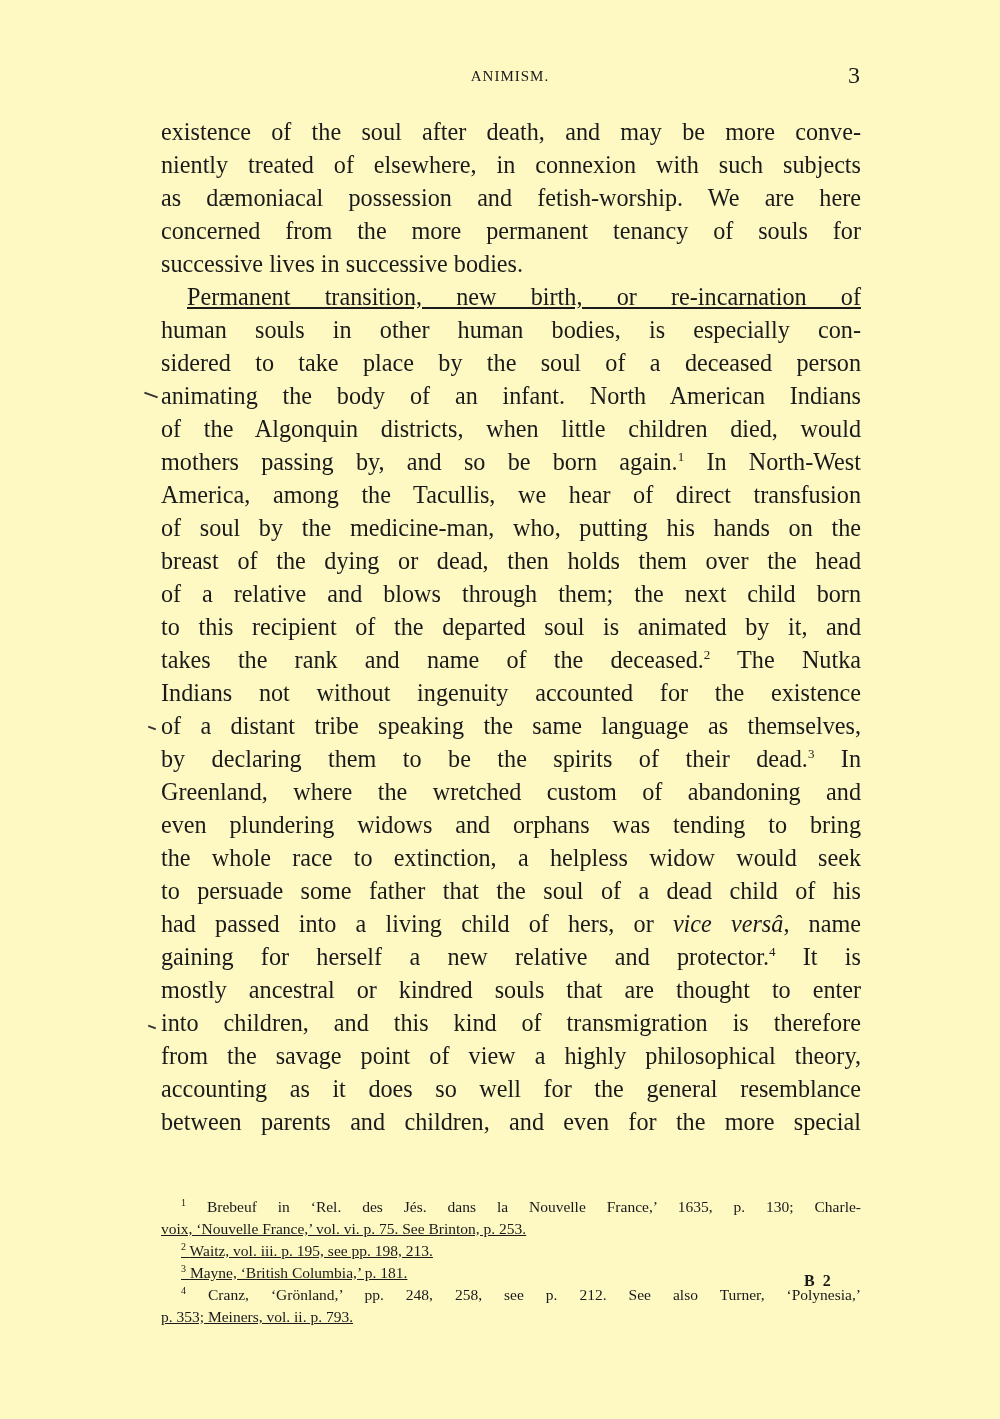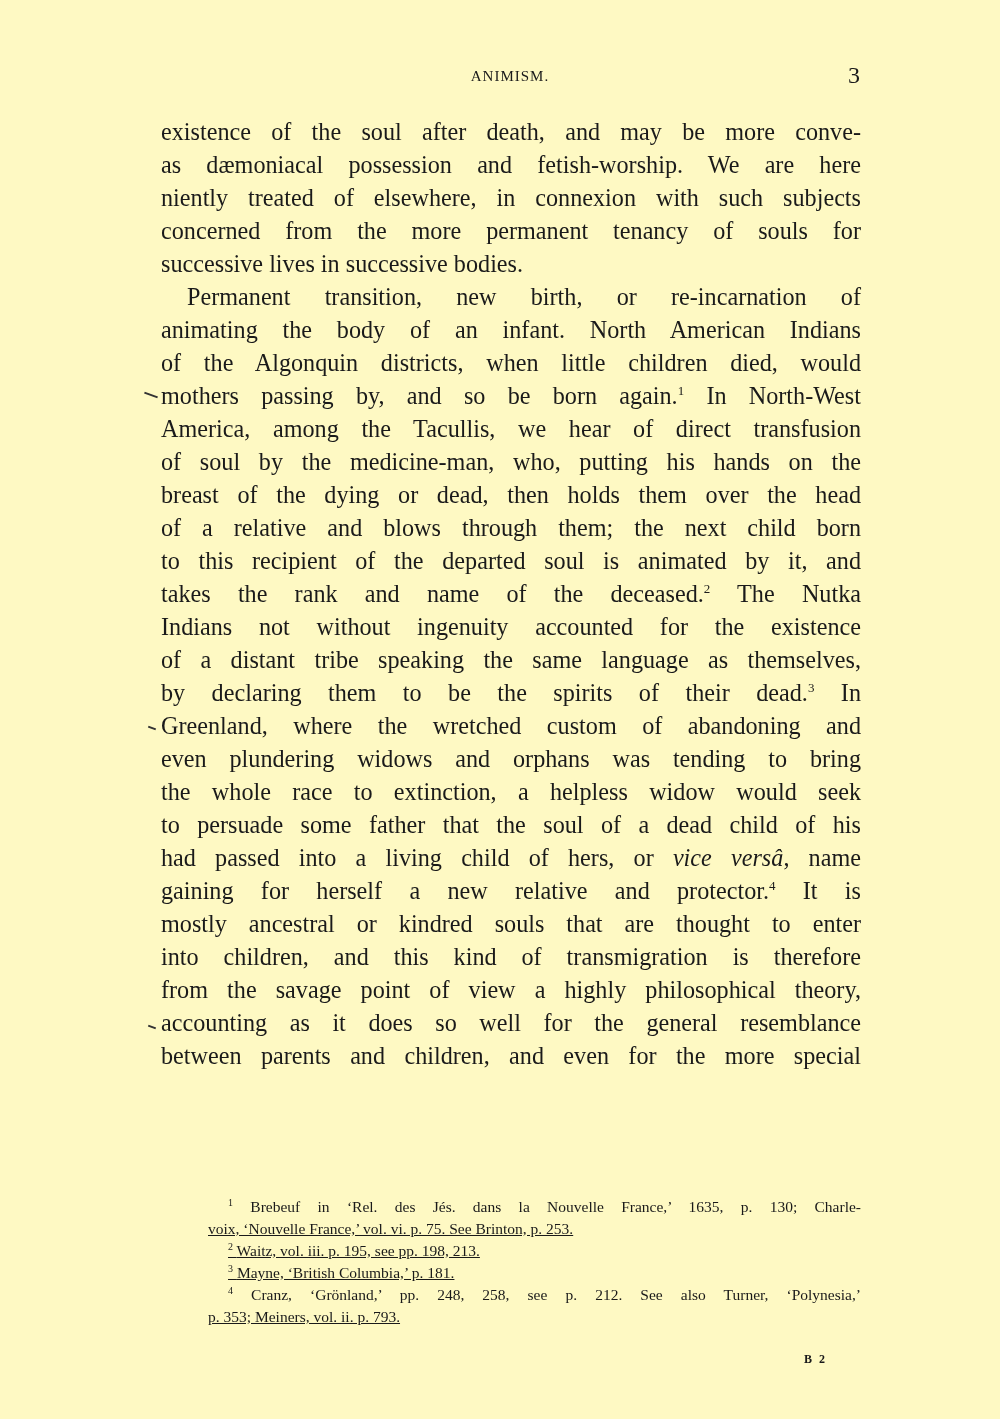--- a/index.html
+++ b/index.html
@@ -5,52 +5,54 @@
   html, body { margin: 0; padding: 0; background: #ffffff; }
   body { width: 1000px; height: 1419px; position: relative; overflow: hidden;
          font-family: "Liberation Serif", "DejaVu Serif", serif; color: #1a1a1a; }
   .page { position: absolute; left: 0; top: 0; width: 1000px; height: 1419px; background: #fef9c3; padding-left: 20px; }
   .running-head { position: absolute; top: 62px; left: 160px; width: 700px; height: 30px; }
   .running-title { position: absolute; left: 0; right: 0; text-align: center; font-size: 15px; letter-spacing: 1px; top: 6px; }
   .page-number { position: absolute; right: 0; top: 0; font-size: 24px; }
   .body-text { position: absolute; left: 161px; top: 115px; width: 700px; }
   .line { height: 33px; line-height: 33px; font-size: 24.2px; white-space: nowrap; text-align: justify; text-align-last: justify; }
   .line.last { text-align-last: left; }
-  .line.indent { padding-left: 26px; }
+  .line.indent { padding-left: 26px; text-decoration: underline; }
   sup { font-size: 13px; line-height: 0; vertical-align: 9px; }
   .margin-mark { position: absolute; left: 144px; width: 14px; height: 2px; background: #333; transform: rotate(20deg); }
   .footnotes { position: absolute; left: 161px; top: 1196px; width: 700px; }
-  .fn { height: 22px; line-height: 22px; font-size: 15.5px; white-space: nowrap; text-align: justify; text-align-last: justify; margin-left: 47px; }
+  .fn { height: 22px; line-height: 22px; font-size: 15.5px; white-space: nowrap; text-align: justify; text-align-last: justify; }
   .fn.last { text-align-last: left; text-decoration: underline; }
   .fn.indent { padding-left: 20px; }
   .fn sup { font-size: 10px; vertical-align: 6px; }
-  .signature { position: absolute; left: 804px; top: 1352px; font-size: 12px; font-weight: bold; letter-spacing: 2px; }
+  .signature { position: absolute; left: 804px; top: 1272px; font-size: 16px; font-weight: bold; letter-spacing: 2px; }
   em { font-style: italic; font-family: Liberation Serif, serif; }
 </style>
 </head>
 <body>
 
 <div class="page">
 
   <div class="running-head">
     <span class="running-title">ANIMISM.</span>
     <span class="page-number">3</span>
   </div>
 
   <div class="margin-mark" style="top:394px;"></div>
   <div class="margin-mark" style="top:727px; width:8px; left:148px;"></div>
   <div class="margin-mark" style="top:1026px; width:8px; left:148px;"></div>
 
   <div class="body-text">
     <div class="line">existence of the soul after death, and may be more conve-</div>
+    <div class="line">niently treated of elsewhere, in connexion with such subjects</div>
     <div class="line">as dæmoniacal possession and fetish-worship.  We are here</div>
-    <div class="line">niently treated of elsewhere, in connexion with such subjects</div>
     <div class="line">concerned from the more permanent tenancy of souls for</div>
     <div class="line last">successive lives in successive bodies.</div>
     <div class="line indent">Permanent transition, new birth, or re-incarnation of</div>
+    <div class="line">human souls in other human bodies, is especially con-</div>
+    <div class="line">sidered to take place by the soul of a deceased person</div>
     <div class="line">animating the body of an infant.  North American Indians</div>
     <div class="line">of the Algonquin districts, when little children died, would</div>
     <div class="line"><span>mothers passing by, and so be born again.</span><sup>1</sup><span>  In North-West</span></div>
     <div class="line">America, among the Tacullis, we hear of direct transfusion</div>
     <div class="line">of soul by the medicine-man, who, putting his hands on the</div>
     <div class="line">breast of the dying or dead, then holds them over the head</div>
     <div class="line">of a relative and blows through them; the next child born</div>
     <div class="line">to this recipient of the departed soul is animated by it, and</div>
     <div class="line"><span>takes the rank and name of the deceased.</span><sup>2</sup><span>  The Nutka</span></div>
     <div class="line">Indians not without ingenuity accounted for the existence</div>

